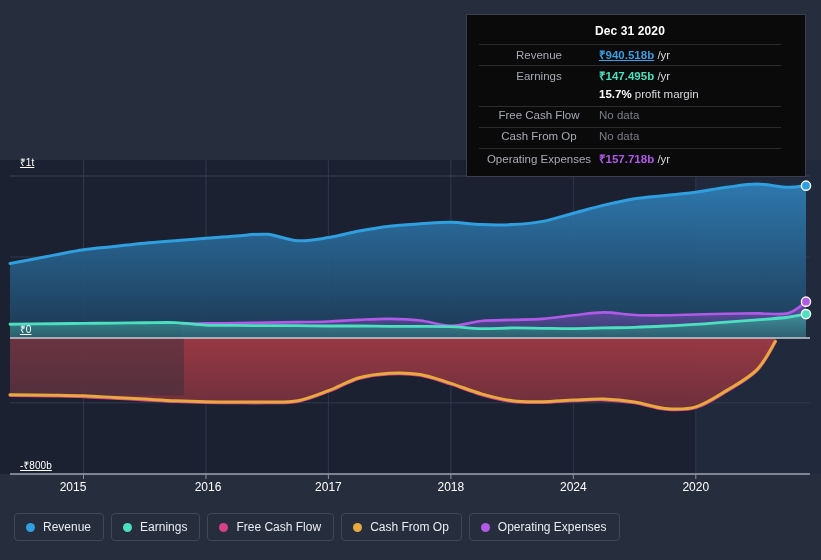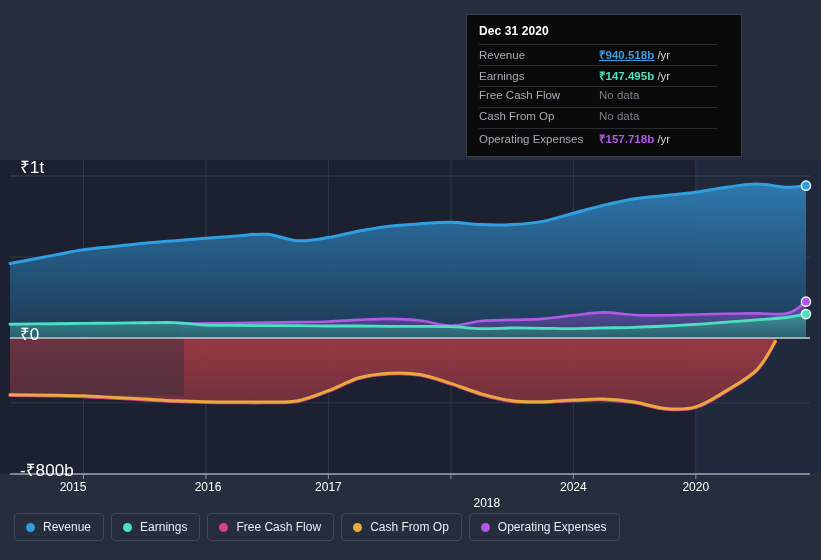--- a/index.html
+++ b/index.html
@@ -28,44 +28,46 @@
     width: 821px; height: 500px;
   }
   #chart-svg {
     position: absolute;
     left: 0; top: 0;
   }
 
   
   .y-label {
     position: absolute;
-    font-size: 17px;
+    font-size: 10px;
     color: #ffffff;
     white-space: nowrap;
     letter-spacing: .1px;
+    text-decoration: underline;
   }
   
   .x-label {
     position: absolute;
     font-size: 12px;
     color: #ffffff;
     transform: translateX(-50%);
     white-space: nowrap;
   }
 
   
   #tooltip {
     position: absolute;
     left: 466px;
     top: 14px;
-    width: 276px;
+    width: 340px;
     background: #0a0a0b;
     border: 1px solid #3a3f4b;
     box-sizing: border-box;
     padding: 8px 24px 7px 12px;
+    text-align: center;
   }
   #tooltip .tt-title {
     font-size: 12px;
     font-weight: bold;
     color: #ffffff;
     padding: 1px 0 6px 0;
     letter-spacing: .1px;
   }
   .tt-row {
     display: flex;
@@ -183,36 +185,40 @@
   </div>
 
   <div class="y-label" id="ylab0" style="left: 20px; top: 155px;">₹1t</div>
   <div class="y-label" id="ylab1" style="left: 20px; top: 322px;">₹0</div>
   <div class="y-label" id="ylab2" style="left: 20px; top: 458px;">-₹800b</div>
 
   <div id="xlabels">
       <div class="x-label" style="left: 73px; top: 480px;">2015</div>
       <div class="x-label" style="left: 208px; top: 480px;">2016</div>
       <div class="x-label" style="left: 328.4px; top: 480px;">2017</div>
-      <div class="x-label" style="left: 450.862px; top: 496px; margin-left: 36px;">2018</div>
+      <div class="x-label" style="left: 450.862px; top: 480px;">2018</div>
       <div class="x-label" style="left: 573.323px; top: 480px;">2024</div>
       <div class="x-label" style="left: 695.785px; top: 480px;">2020</div>
     </div>
 
   <div id="tooltip">
     <div class="tt-title">Dec 31 2020</div>
     <div id="tt-rows">
         <div class="tt-row">
           <div class="tt-key">Revenue</div>
           <div class="tt-val"><span class="num" style="color: rgb(58, 158, 224); text-decoration: underline;">₹940.518b</span><span class="tt-unit"> /yr</span></div>
         </div>
         <div class="tt-row">
           <div class="tt-key">Earnings</div>
           <div class="tt-val"><span class="num" style="color: rgb(77, 224, 192);">₹147.495b</span><span class="tt-unit"> /yr</span></div>
         </div>
+        <div class="tt-row noline tt-margin">
+          <div class="tt-key"></div>
+          <div class="tt-val"><span class="num" style="color: rgb(255, 255, 255);">15.7%</span><span class="lbl"> profit margin</span></div>
+        </div>
         <div class="tt-row">
           <div class="tt-key">Free Cash Flow</div>
           <div class="tt-val"><span class="tt-nodata">No data</span></div>
         </div>
         <div class="tt-row">
           <div class="tt-key">Cash From Op</div>
           <div class="tt-val"><span class="tt-nodata">No data</span></div>
         </div>
         <div class="tt-row">
           <div class="tt-key">Operating Expenses</div>

